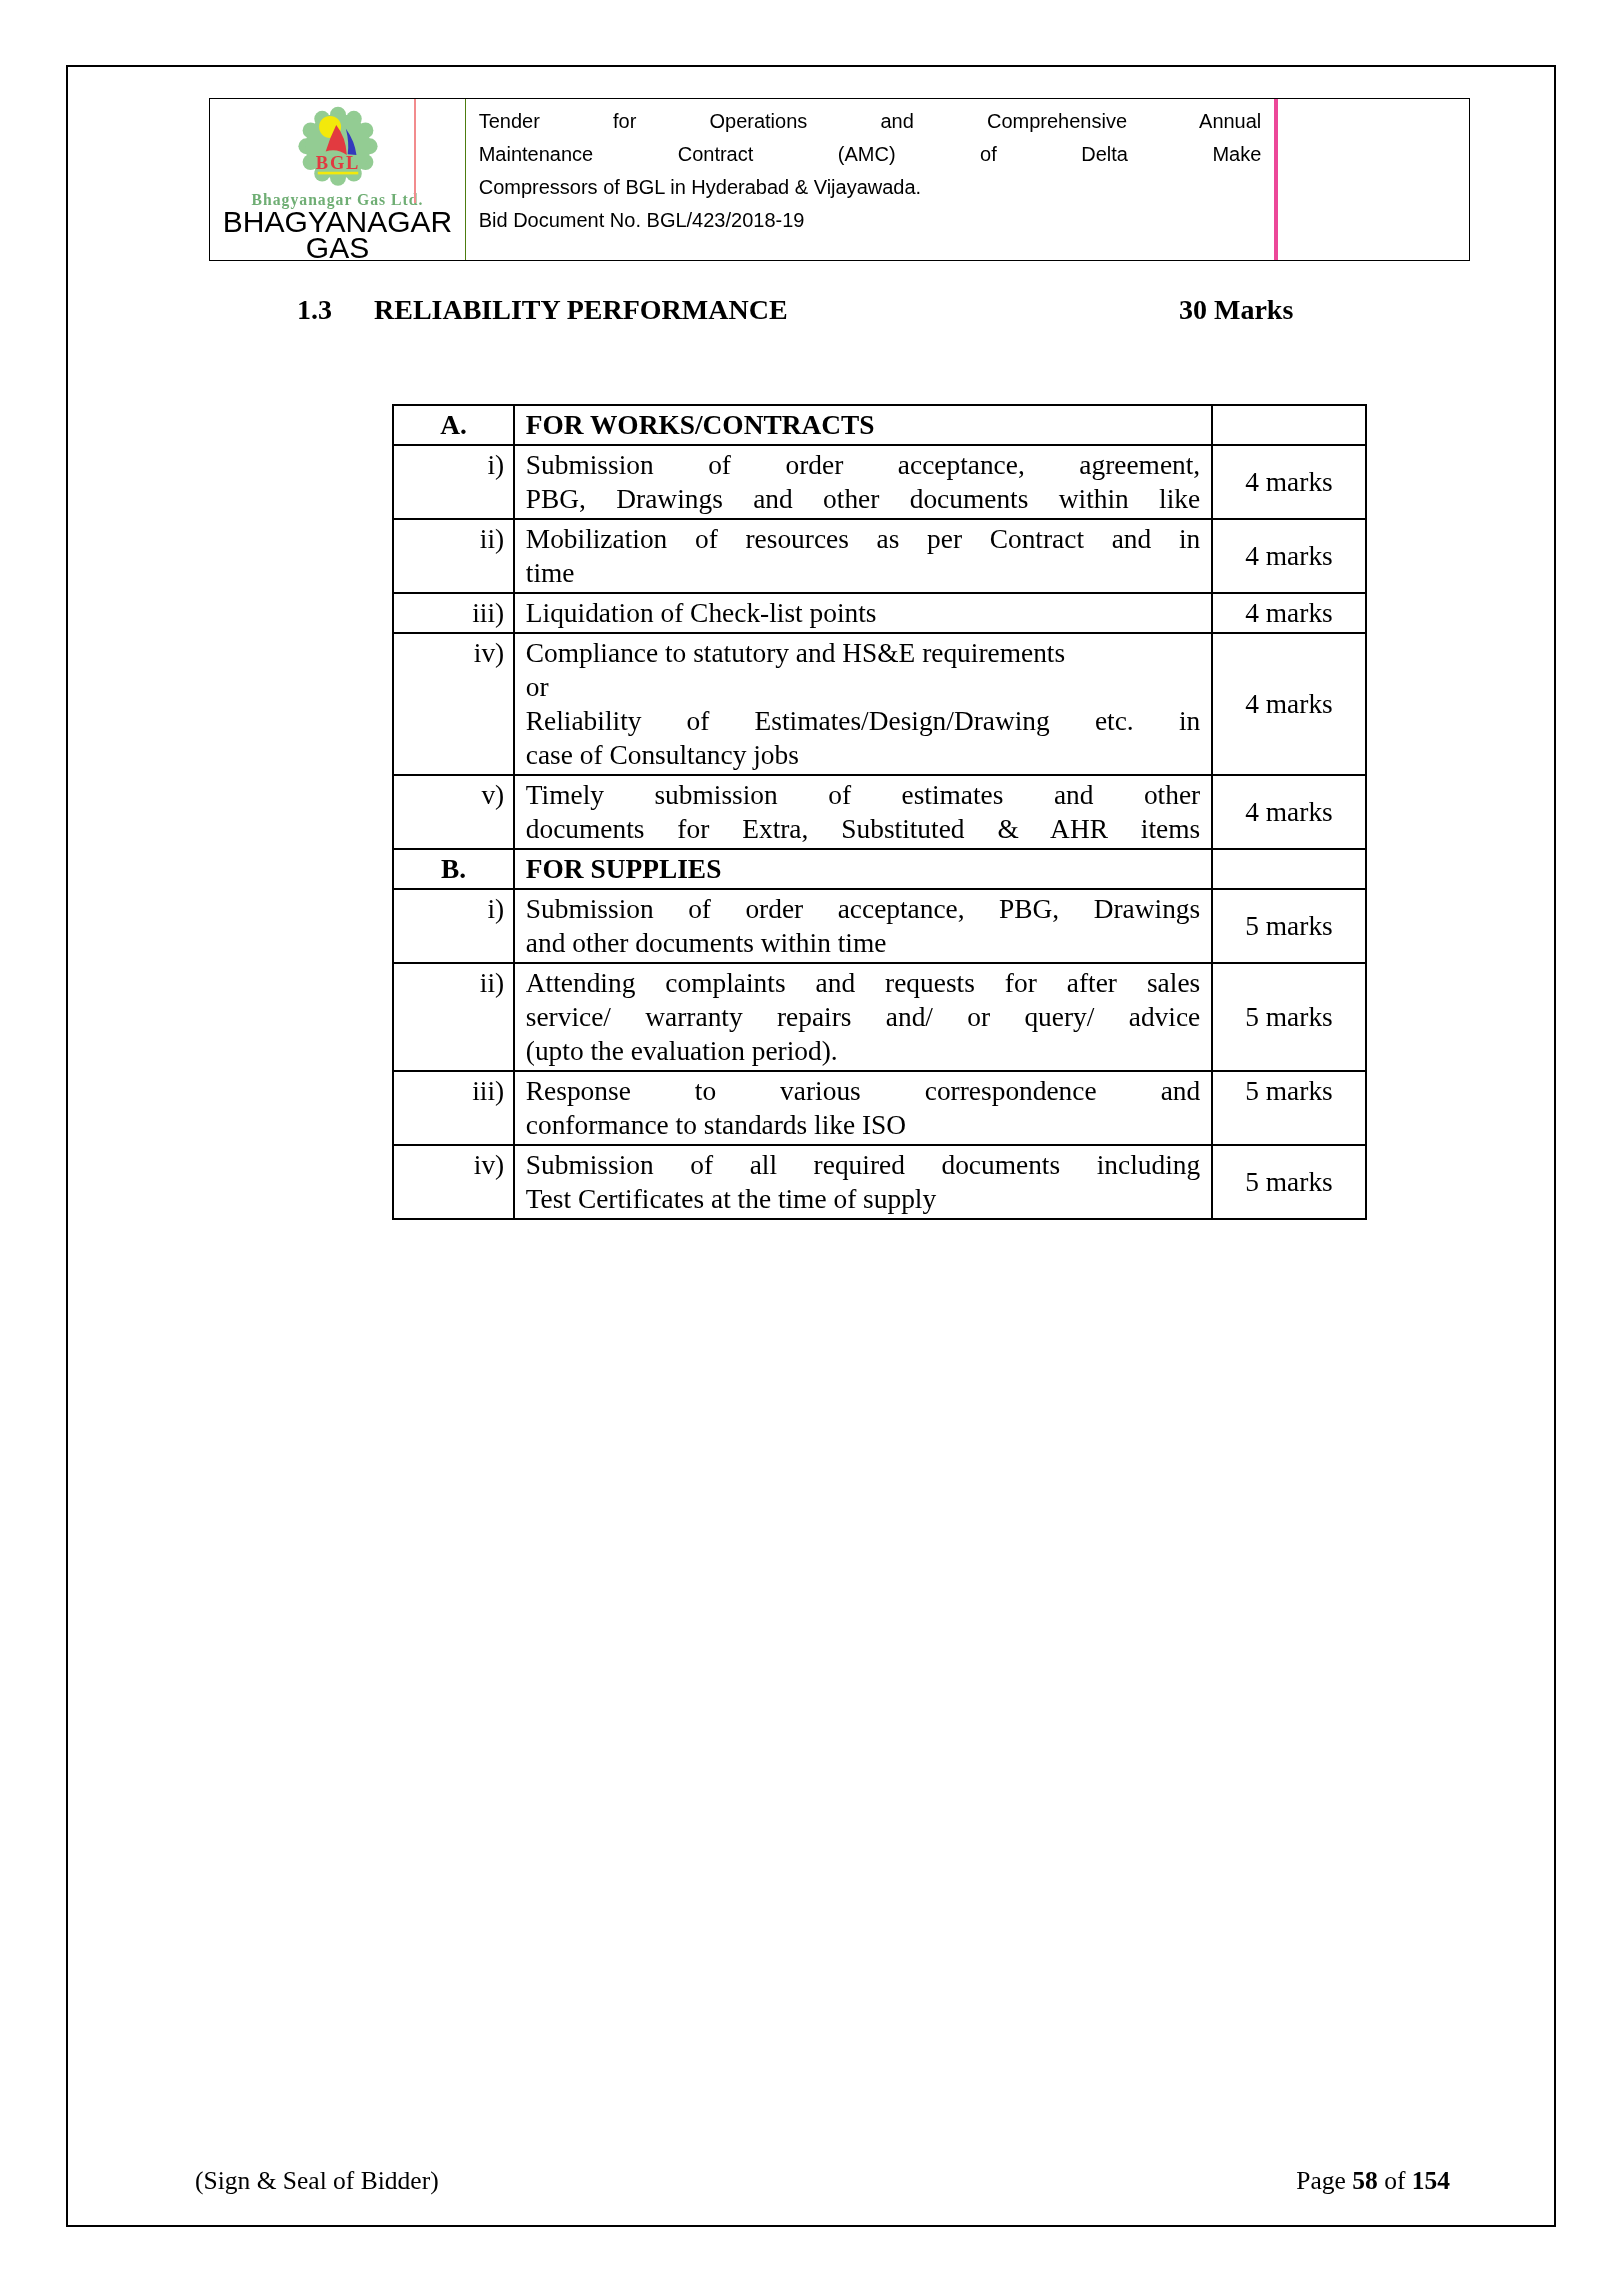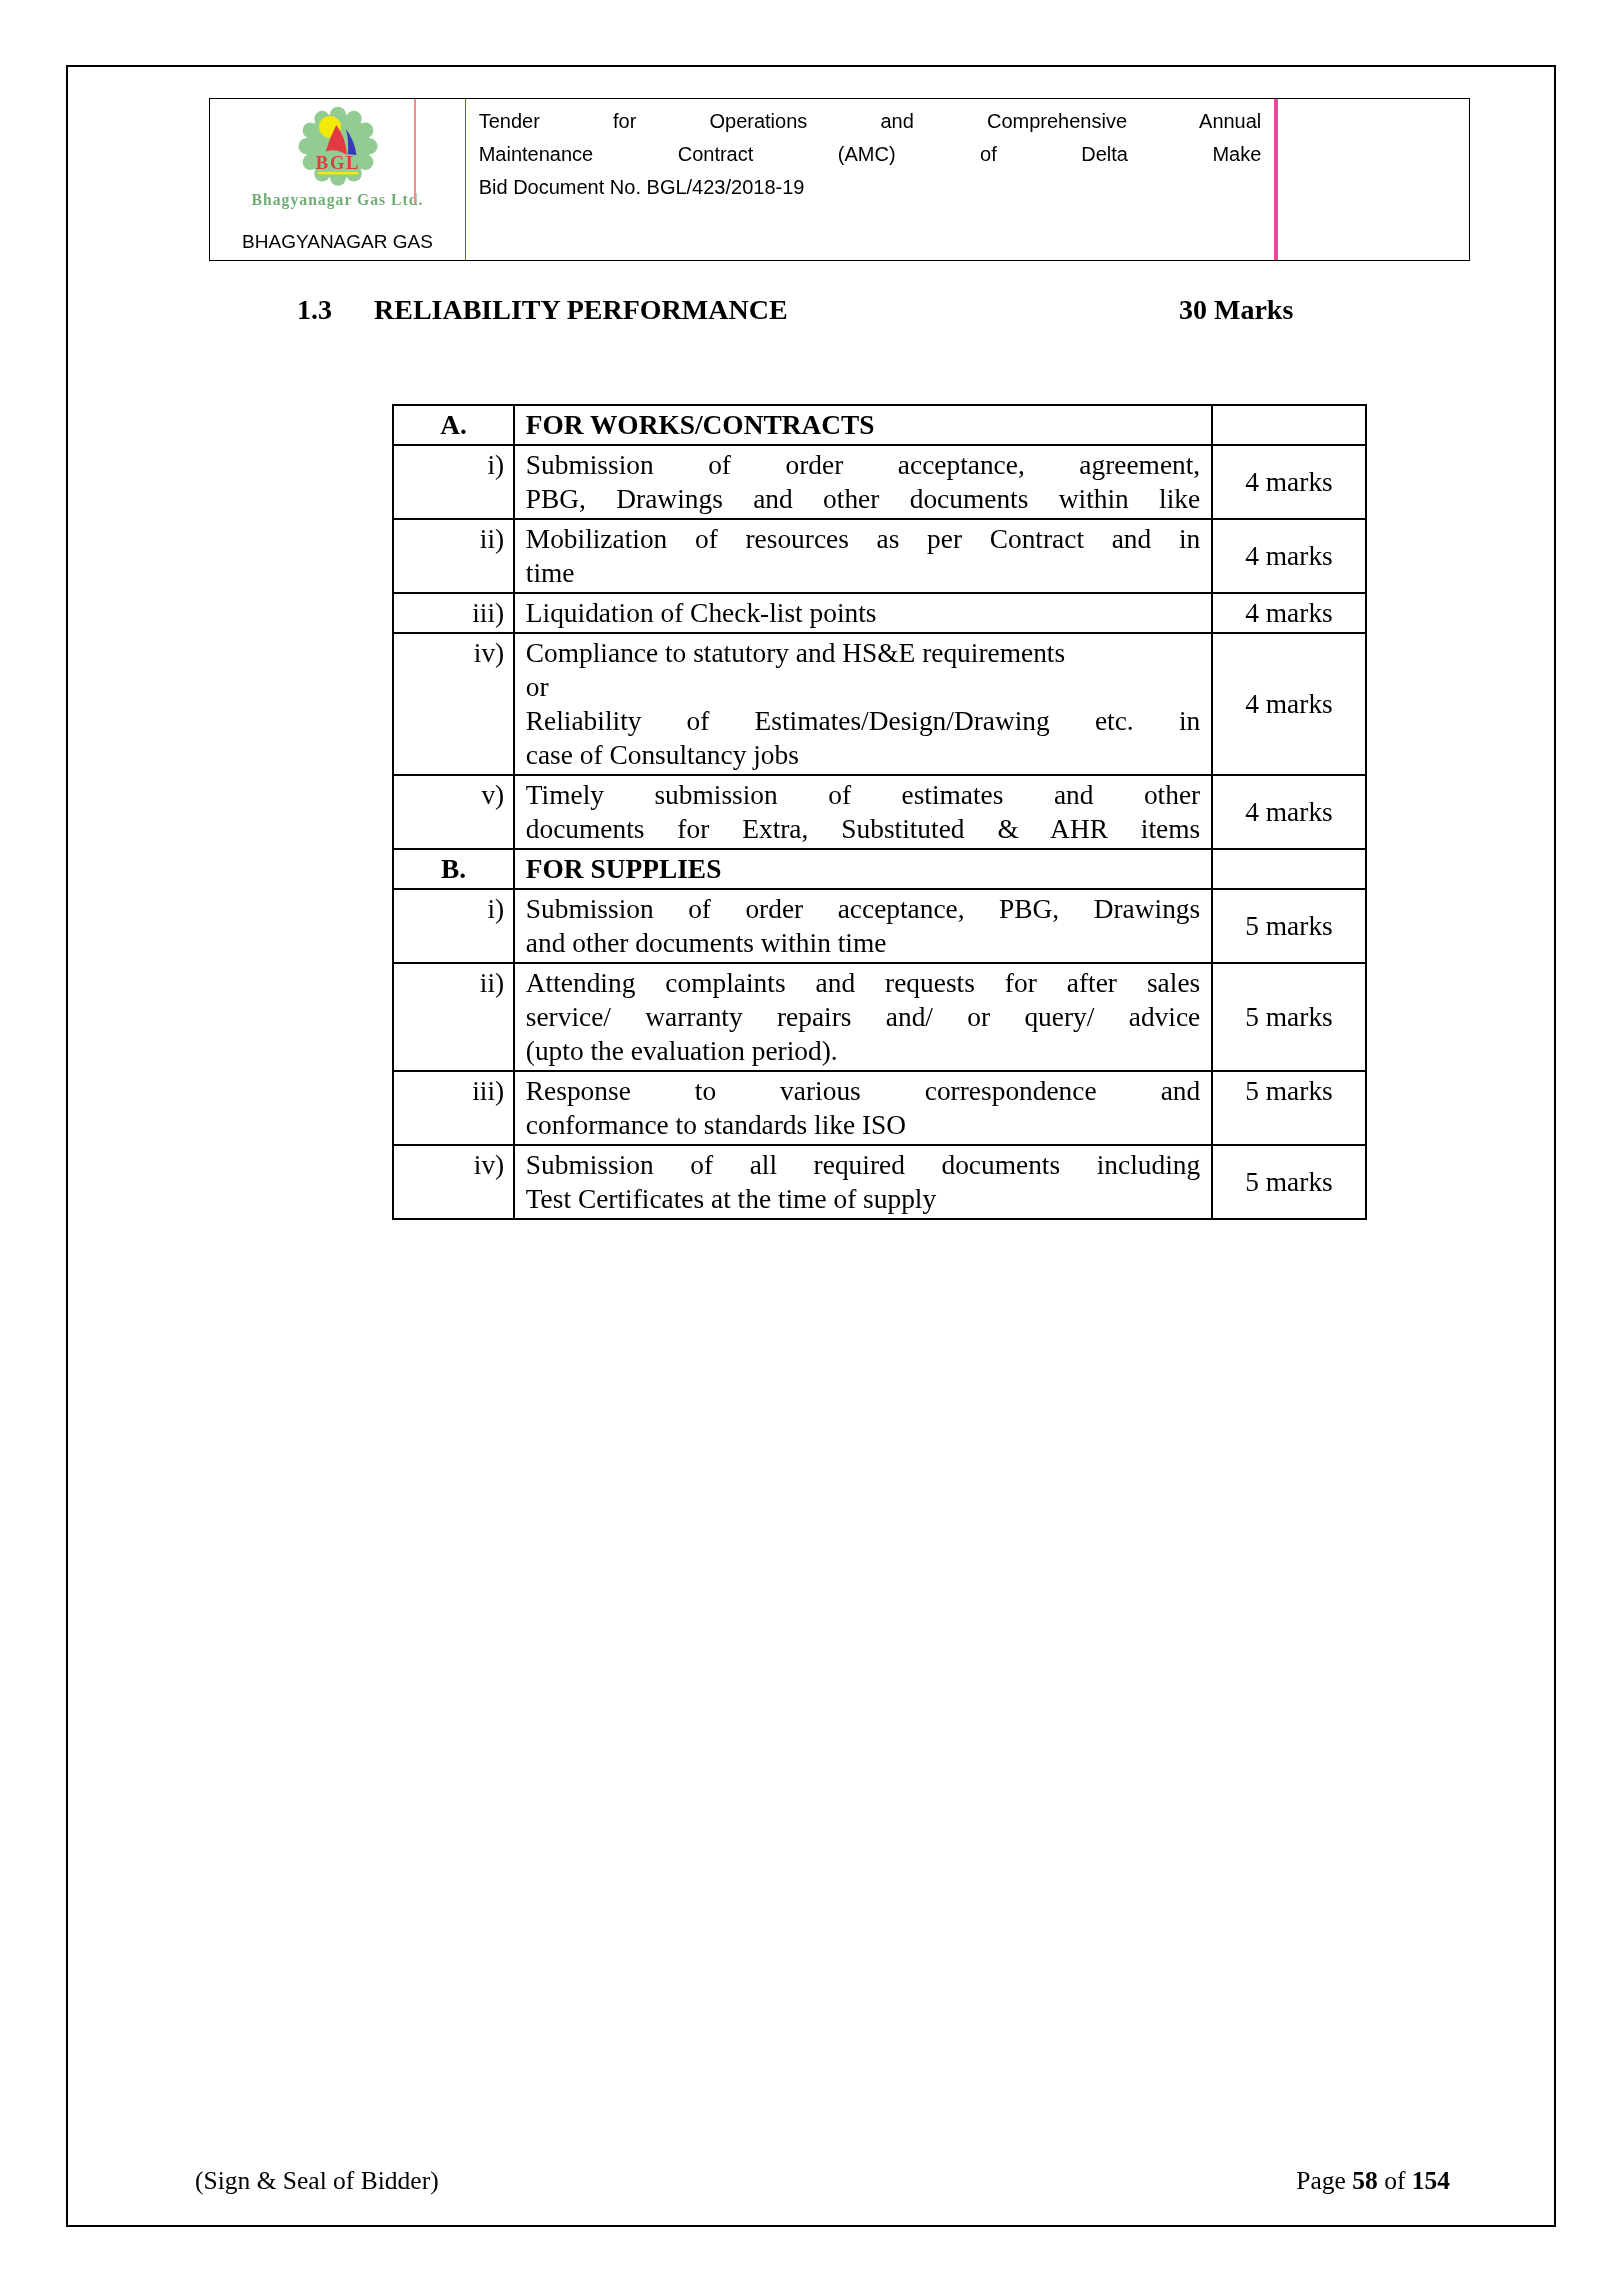--- a/index.html
+++ b/index.html
@@ -19,21 +19,21 @@
   }
   .logo-cell {
     width:256px; box-sizing:border-box; border-right:1px solid #4d7c0f;
     text-align:center; padding-top:2.9px; overflow:hidden;
   }
   .logo-svg { width:122px; height:88px; display:block; margin:2px auto 0; }
   .logo-caption {
     font-family:"Liberation Serif", serif; font-weight:bold;
     font-size:15.7px; line-height:16.7px; color:#6fae74; letter-spacing:1px;
   }
-  .company-name { font-size:19px; line-height:26.5px; margin-top:20px; }
+  .company-name { font-size:30px; line-height:26.5px; margin-top:0; }
   .red-edge {
     position:absolute; left:414px; top:99px; width:2px; height:104px;
     background:#f28b8d;
   }
   .title-cell {
     width:812px; box-sizing:border-box; border-right:4px solid #ec4899;
     padding:5.9px 12.7px 0 12.7px; font-size:20px; line-height:33px;
   }
   .tl-just { text-align:justify; text-align-last:justify; }
   .tl-left { text-align:left; }
@@ -103,20 +103,21 @@
     <div class="logo-caption">Bhagyanagar Gas Ltd.</div>
     <div class="company-name">
       <div>BHAGYANAGAR GAS</div>
       <div>LIMITED</div>
     </div>
   </div>
 
   <div class="title-cell">
     <div class="tl-just">Tender for Operations and Comprehensive Annual</div>
     <div class="tl-just">Maintenance Contract (AMC) of Delta Make</div>
+    <div class="tl-left">Compressors of BGL in Hyderabad &amp; Vijayawada.</div>
     <div class="tl-center">Bid Document No. BGL/423/2018-19</div>
   </div>
 
 </div>
 
 <div class="red-edge"></div>
 
 <span class="sec sec-num">1.3</span>
 <span class="sec sec-title">RELIABILITY PERFORMANCE</span>
 <span class="sec sec-marks">30 Marks</span>

